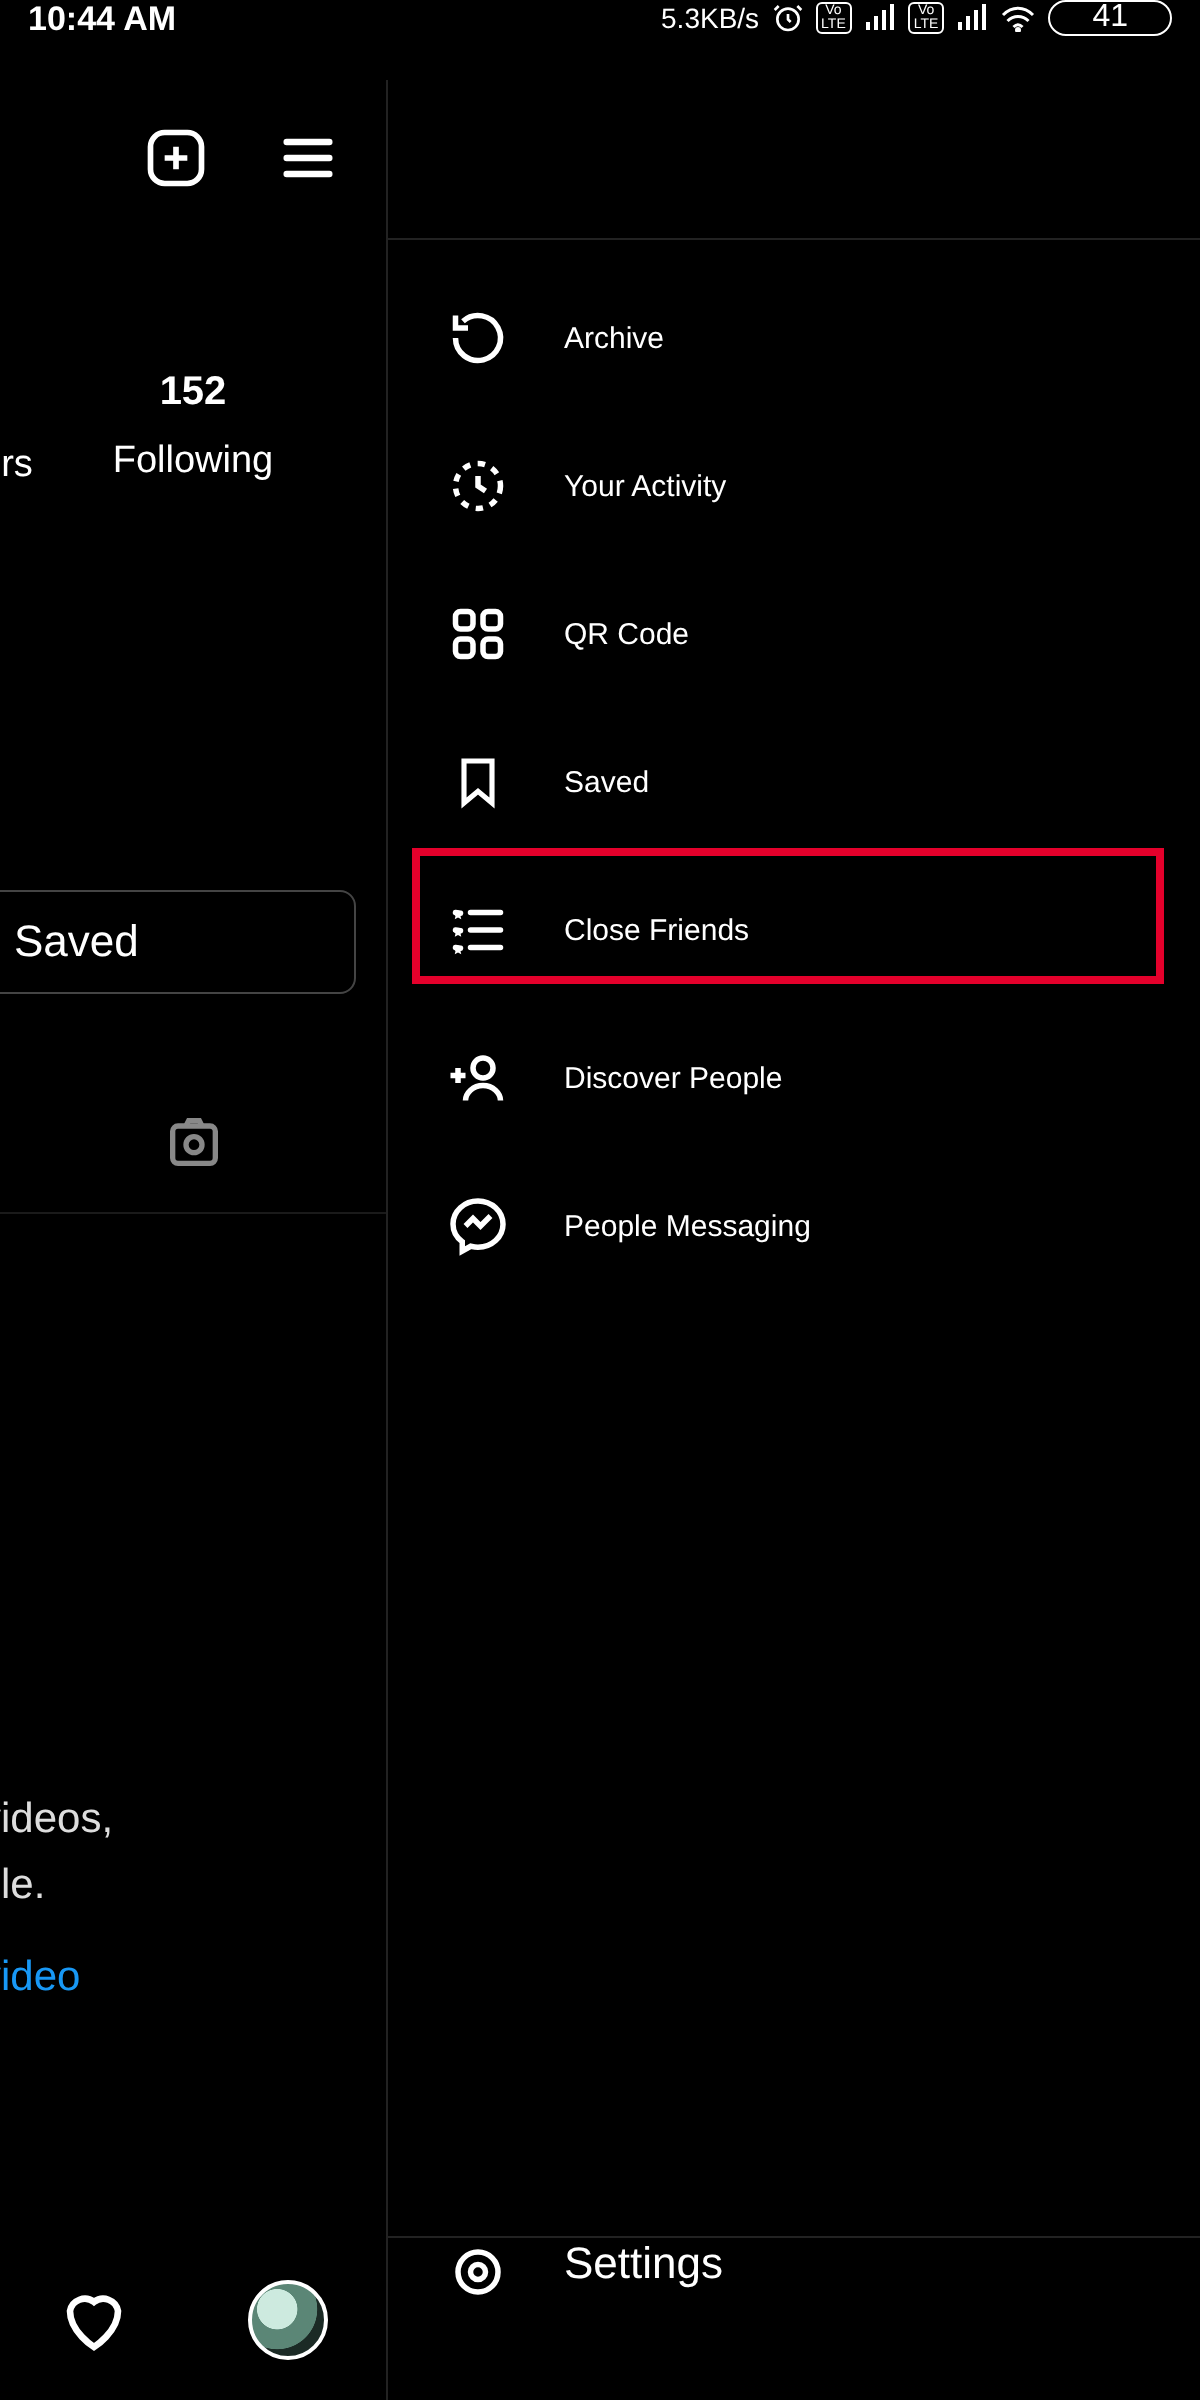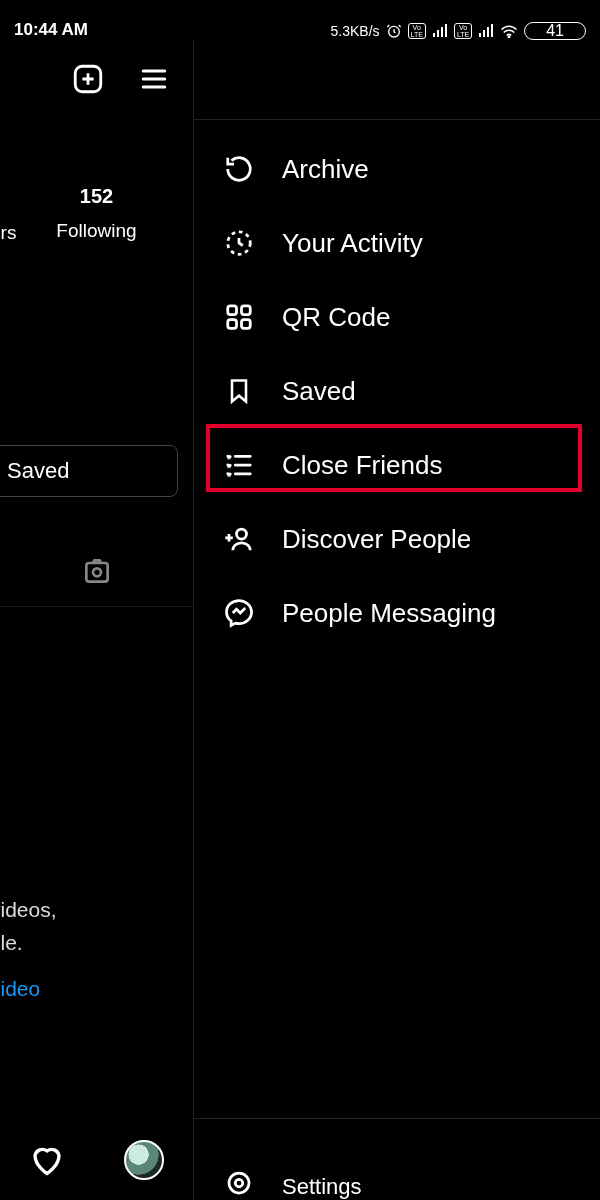--- a/index.html
+++ b/index.html
@@ -1,20 +1,20 @@
 <!DOCTYPE html>
 <html><head>
 <meta charset="utf-8">
 <style>
   * { margin: 0; padding: 0; box-sizing: border-box; }
   html, body { width: 600px; height: 1200px; background: #000; color: #fff; font-family: -apple-system, Helvetica, Arial, sans-serif; overflow: hidden; }
   .screen { position: relative; width: 600px; height: 1200px; background: #000; }
 
   
-  .statusbar { position: absolute; top: 0; left: 0; right: 0; height: 40px; display: flex; align-items: flex-end; justify-content: space-between; padding: 0 14px; font-size: 17px; font-weight: 600; }
+  .statusbar { position: absolute; top: 0; left: 0; right: 0; height: 40px; display: flex; align-items: flex-start; justify-content: space-between; padding: 0 14px; font-size: 17px; font-weight: 600; }
   .statusbar .right { display: flex; align-items: center; gap: 6px; font-size: 14px; font-weight: 500; }
   .battery-pill { display: inline-flex; align-items: center; justify-content: center; border: 1.5px solid #fff; border-radius: 11px; padding: 0 21px; font-size: 16px; line-height: 16px; }
   .lte-chip { display:inline-flex; flex-direction:column; align-items:center; border:1px solid #fff; border-radius:3px; padding:0 2px; font-size:7px; line-height:7px; }
   .sig { display:inline-block; }
 
   
   .left-col { position: absolute; top: 40px; left: 0; width: 193px; height: 1160px; }
   .profile-topicons { position:absolute; top:20px; right:20px; display:flex; gap:28px; align-items:center; }
   .icon-btn { width:38px; height:38px; display:flex; align-items:center; justify-content:center; }
   .stats { position:absolute; top:145px; left:0; width:100%; text-align:center; }
@@ -25,24 +25,24 @@
   .tagged-tab { position:absolute; top:495px; left:0; width:100%; height:72px; display:flex; align-items:center; justify-content:center; border-bottom:1px solid #1a1a1a; }
   .hint-text { position:absolute; top:854px; left:-10px; font-size:21px; color:#ddd; line-height:1.55; }
   .hint-link { color:#1898f5; }
   .bottom-left { position:absolute; bottom:20px; left:0; width:100%; display:flex; align-items:center; justify-content:space-around; }
   .avatar { width:40px; height:40px; border-radius:50%; border:2px solid #fff; background: radial-gradient(circle at 35% 35%, #cdeadf 0 30%, #5b8676 31% 60%, #1b2a25 61% 100%); }
 
   
   .drawer { position:absolute; top:40px; left:193px; right:0; bottom:0; background:#000; border-left:1px solid #222; }
   .drawer-header { height:80px; border-bottom:1px solid #222; }
   .menu { padding-top:12px; }
-  .menu-item { display:flex; align-items:center; gap:26px; height:74px; padding-left:28px; font-size:26px; font-weight:400; }
+  .menu-item { display:flex; align-items:center; gap:26px; height:74px; padding-left:28px; font-size:15px; font-weight:400; }
   .menu-item .mi-icon { width:34px; height:34px; display:flex; align-items:center; justify-content:center; }
   .highlight { position:absolute; border:4px solid #e4002b; }
-  .drawer-footer { position:absolute; left:0; right:0; bottom:0; height:82px; border-top:1px solid #222; display:flex; align-items:flex-end; gap:26px; padding-left:28px; font-size:22px; }
+  .drawer-footer { position:absolute; left:0; right:0; bottom:0; height:82px; border-top:1px solid #222; display:flex; align-items:flex-start; gap:26px; padding-left:28px; font-size:22px; }
   .drawer-footer .mi-icon { width:34px; height:34px; display:flex; align-items:center; justify-content:center; }
 
   svg { display:block; }
 </style>
 </head>
 <body>
 
 <div class="screen">
 
   <div class="statusbar">

